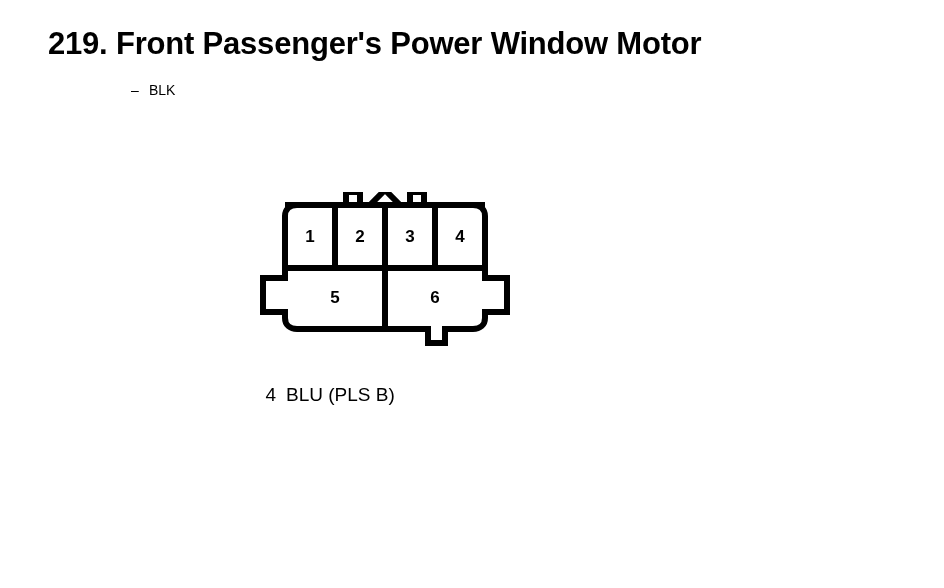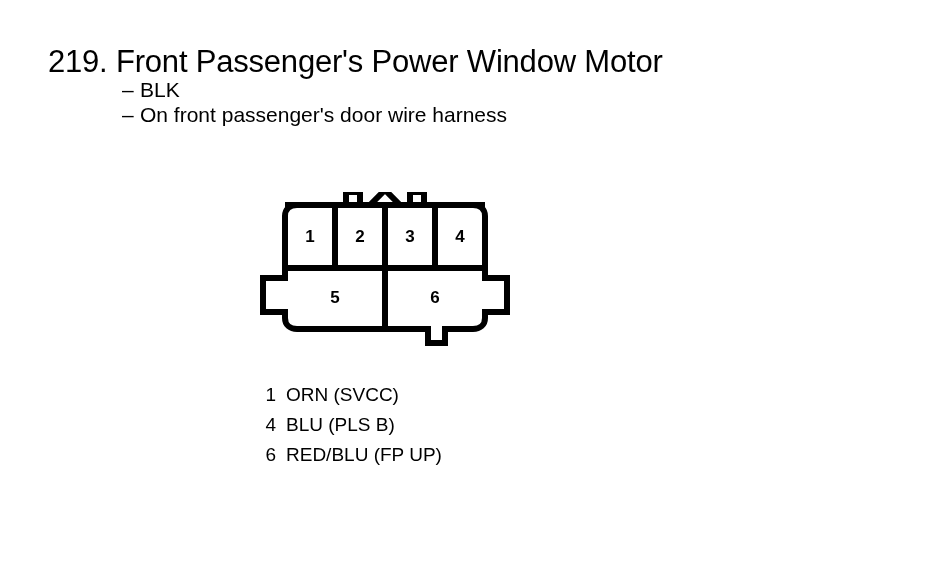--- a/index.html
+++ b/index.html
@@ -13,32 +13,32 @@
     position: relative;
     overflow: hidden;
     font-family: "Liberation Sans", sans-serif;
     color: #000000;
     -webkit-font-smoothing: none;
   }
 
   #page-title {
     position: absolute;
     left: 48px;
-    top: 44px;
+    top: 26px;
     font-size: 31px;
-    font-weight: normal;
+    font-weight: bold;
     letter-spacing: -0.2px;
     white-space: nowrap;
   }
 
   #spec-list {
     position: absolute;
-    left: 122px;
+    left: 131px;
     top: 78px;
-    font-size: 21px;
+    font-size: 14px;
     line-height: 24.5px;
     white-space: nowrap;
   }
   .spec-line {
     display: block;
   }
   .spec-dash {
     display: inline-block;
     width: 18px;
   }
@@ -84,23 +84,20 @@
   }
 </style>
 </head>
 <body>
 
 <div id="page-title">219. Front Passenger's Power Window Motor</div>
 
 <div id="spec-list">
   <span class="spec-line">
     <span class="spec-dash">–</span><span>BLK</span>
-  </span>
-  <span class="spec-line">
-    <span class="spec-dash">–</span><span>On front passenger's door wire harness</span>
   </span>
 </div>
 
 <div id="connector-figure">
   <svg width="270" height="155" viewBox="0 0 270 155" xmlns="http://www.w3.org/2000/svg">
     <g fill="none" stroke="#000000" stroke-width="6" stroke-linejoin="miter" stroke-linecap="butt">
       <path d="M 13 98
                L 13 86
                L 35 86
                L 35 24
@@ -151,21 +148,15 @@
     <text class="conn-pin-number" x="110" y="46">2</text>
     <text class="conn-pin-number" x="160" y="46">3</text>
     <text class="conn-pin-number" x="210" y="46">4</text>
     <text class="conn-pin-number" x="85" y="107">5</text>
     <text class="conn-pin-number" x="185" y="107">6</text>
   </svg>
 </div>
 
 <div id="pin-legend">
   <span class="legend-row">
-    <span class="legend-num">1</span><span class="legend-label">ORN (SVCC)</span>
-  </span>
-  <span class="legend-row">
     <span class="legend-num">4</span><span class="legend-label">BLU (PLS B)</span>
-  </span>
-  <span class="legend-row">
-    <span class="legend-num">6</span><span class="legend-label">RED/BLU (FP UP)</span>
   </span>
 </div>
 
 </body></html>

